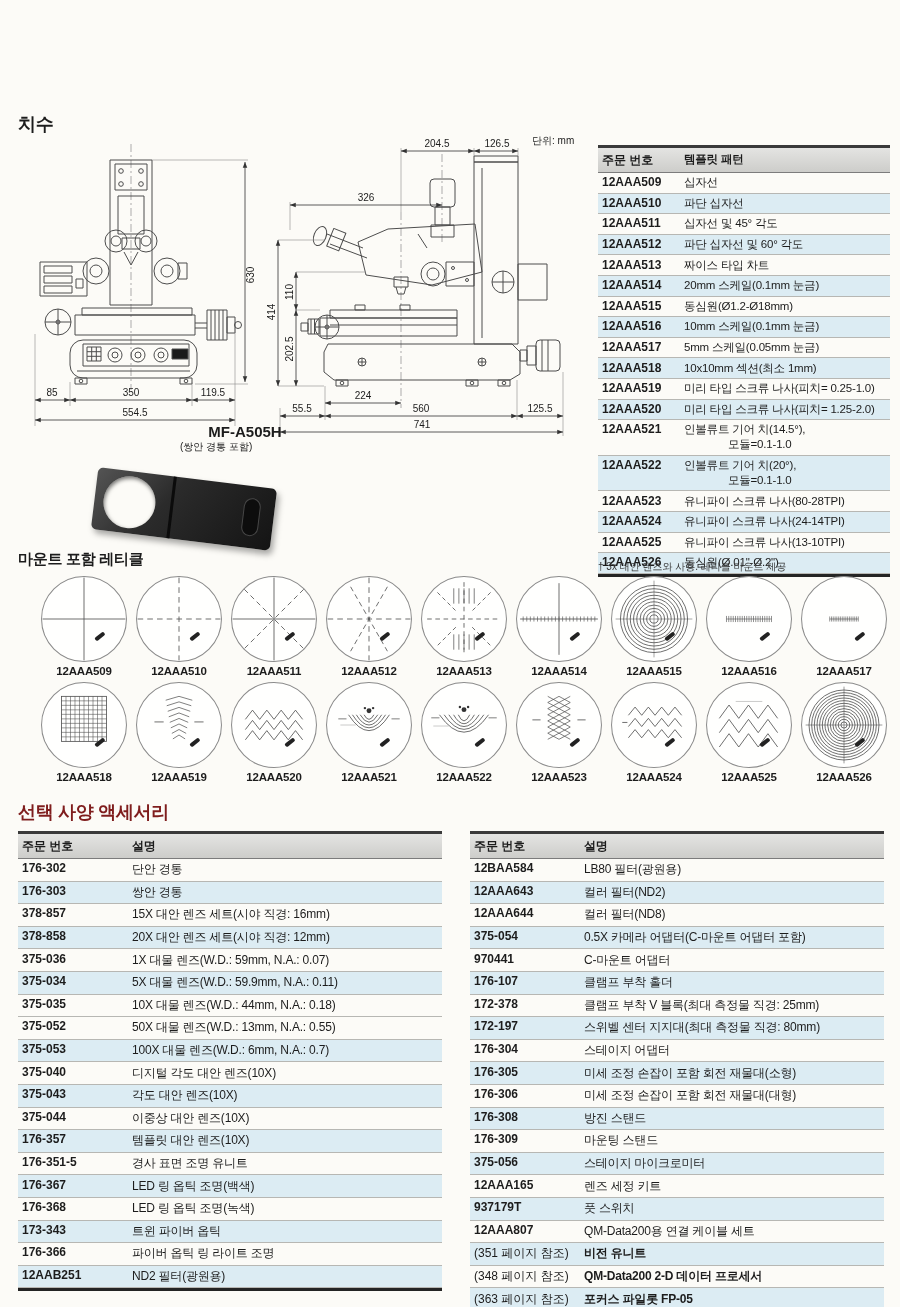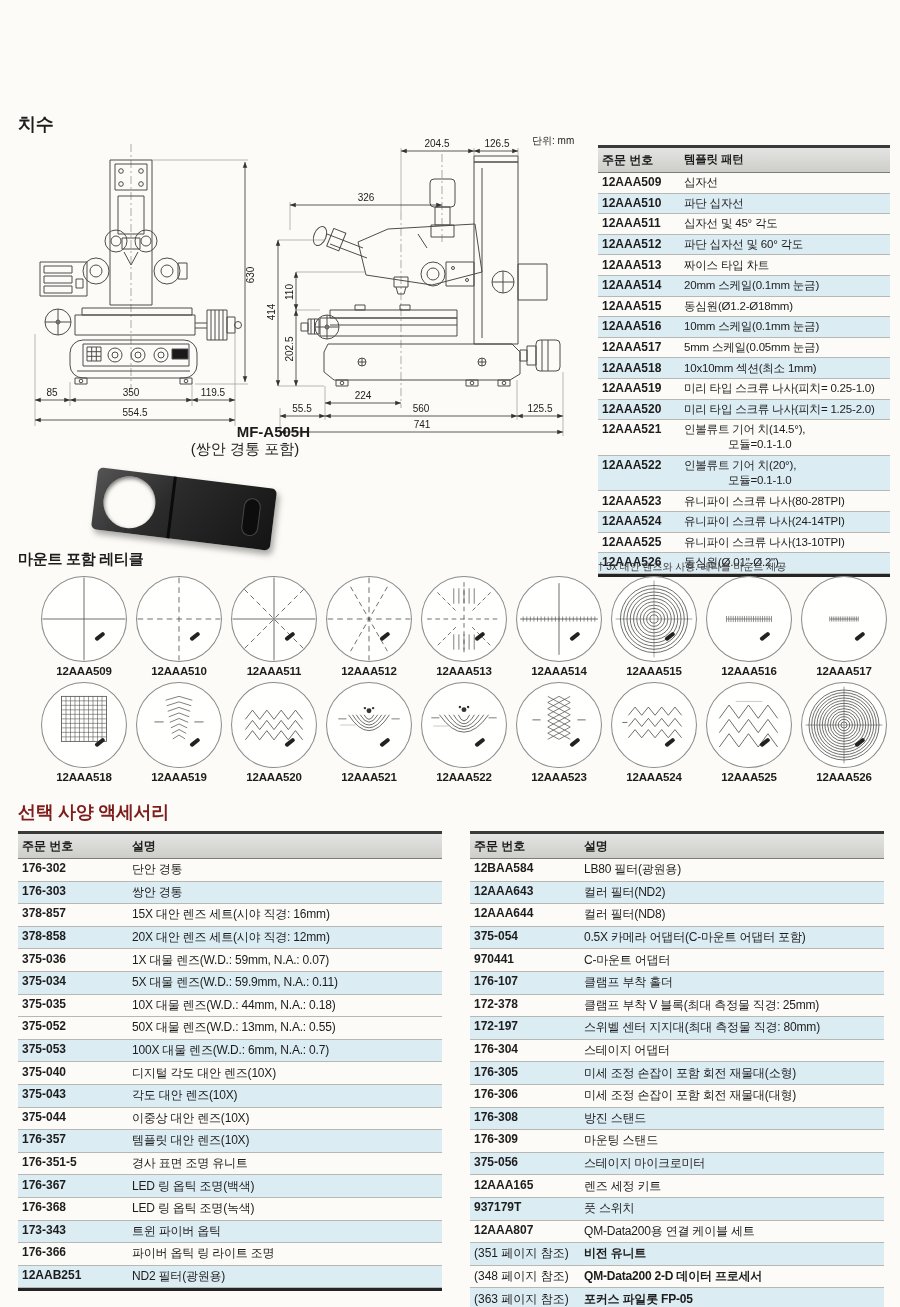--- a/index.html
+++ b/index.html
@@ -29,22 +29,22 @@
   .rt{font-size:11.5px;}
   .rt .c-no{font-size:12px;}
   .acc .c-no{width:114px;}
   
   svg.draw{position:absolute;overflow:visible;}
   .ln{fill:none;stroke:#4d4d4d;stroke-width:1;stroke-linejoin:round;}
   .cl{fill:none;stroke:#8a8a8a;stroke-width:0.7;stroke-dasharray:8 3 2 3;}
   .ext{fill:none;stroke:#8a8a8a;stroke-width:0.6;}
   .dim{fill:none;stroke:#333;stroke-width:0.8;}
   .dtx{font-size:10px;fill:#1c1c1c;font-family:"Liberation Sans","DejaVu Sans",sans-serif;}
-  .model{font-size:15px;font-weight:800;text-align:right;}
-  .model-note{font-size:15px;text-align:center;color:#222;}
+  .model{font-size:15px;font-weight:800;text-align:center;}
+  .model-note{font-size:10px;color:#222;}
   
   .g-row{position:absolute;display:flex;justify-content:space-between;}
   .gcell{width:92px;display:flex;flex-direction:column;align-items:center;}
   .glabel{font-size:11.5px;font-weight:bold;margin-top:2px;letter-spacing:-0.2px;}
   
   .mount-photo{position:absolute;left:86px;top:470px;width:210px;height:106px;}
   .plate{position:absolute;left:8px;top:8px;width:180px;height:62px;transform:rotate(7deg);
          background:linear-gradient(125deg,#545454 0%,#2b2b2b 40%,#141414 100%);
          border-radius:5px;box-shadow:3px 4px 6px rgba(0,0,0,0.35);}
   .hole{position:absolute;left:9px;top:5px;width:52px;height:52px;border-radius:50%;

